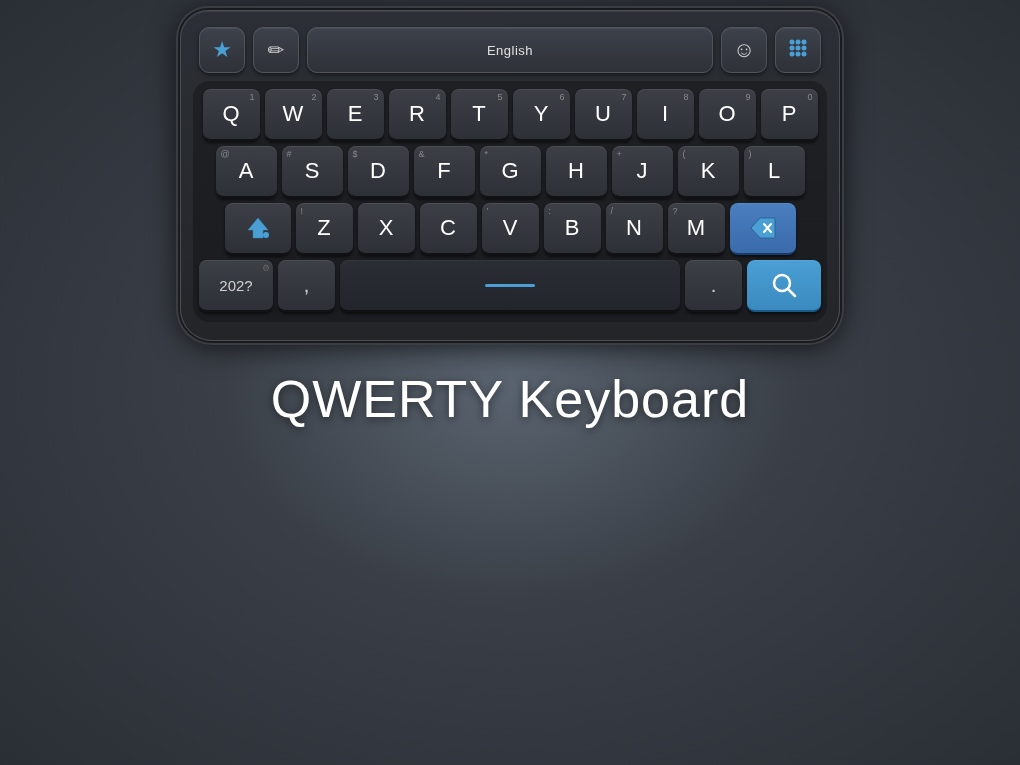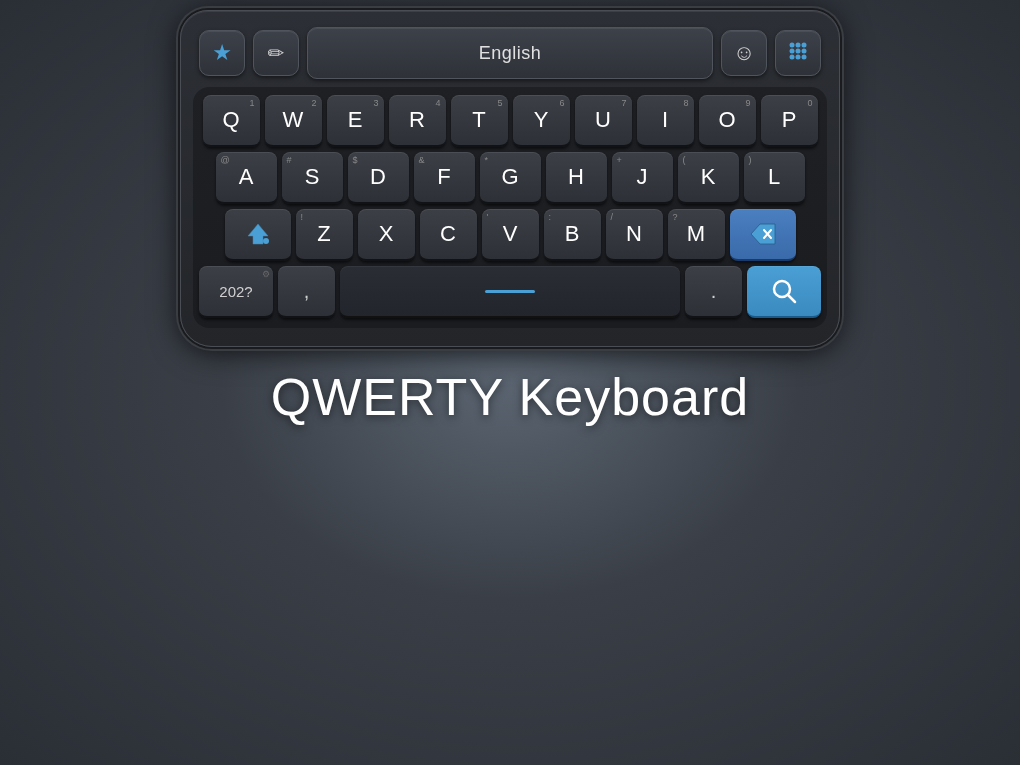--- a/index.html
+++ b/index.html
@@ -58,22 +58,22 @@
       box-shadow: 0 2px 4px rgba(0,0,0,0.5), inset 0 1px 0 rgba(255,255,255,0.07);
     }
 
     .toolbar-btn.icon-btn {
       width: 46px;
       height: 46px;
     }
 
     .toolbar-btn.lang-btn {
       flex: 1;
-      height: 52px;
-      font-size: 18px;
+      height: 46px;
+      font-size: 13px;
       color: #e0e0e0;
       font-weight: 400;
       letter-spacing: 0.5px;
     }
 
     .star-icon {
       color: #4a9fd4;
       font-size: 22px;
     }
 
@@ -225,21 +225,21 @@
     }
 
     .search-key {
       width: 74px;
       background: linear-gradient(180deg, #4a9fd4 0%, #3a8abf 100%);
       border-bottom: 2px solid #1a5a8a;
     }
 
     
     .app-title {
-      margin-top: 20px;
+      margin-top: 28px;
       font-size: 52px;
       font-weight: 200;
       color: #ffffff;
       letter-spacing: 1px;
       text-shadow: 0 2px 8px rgba(0,0,0,0.5);
       white-space: nowrap;
     }
 
     
     .keyboard-shell::before {

